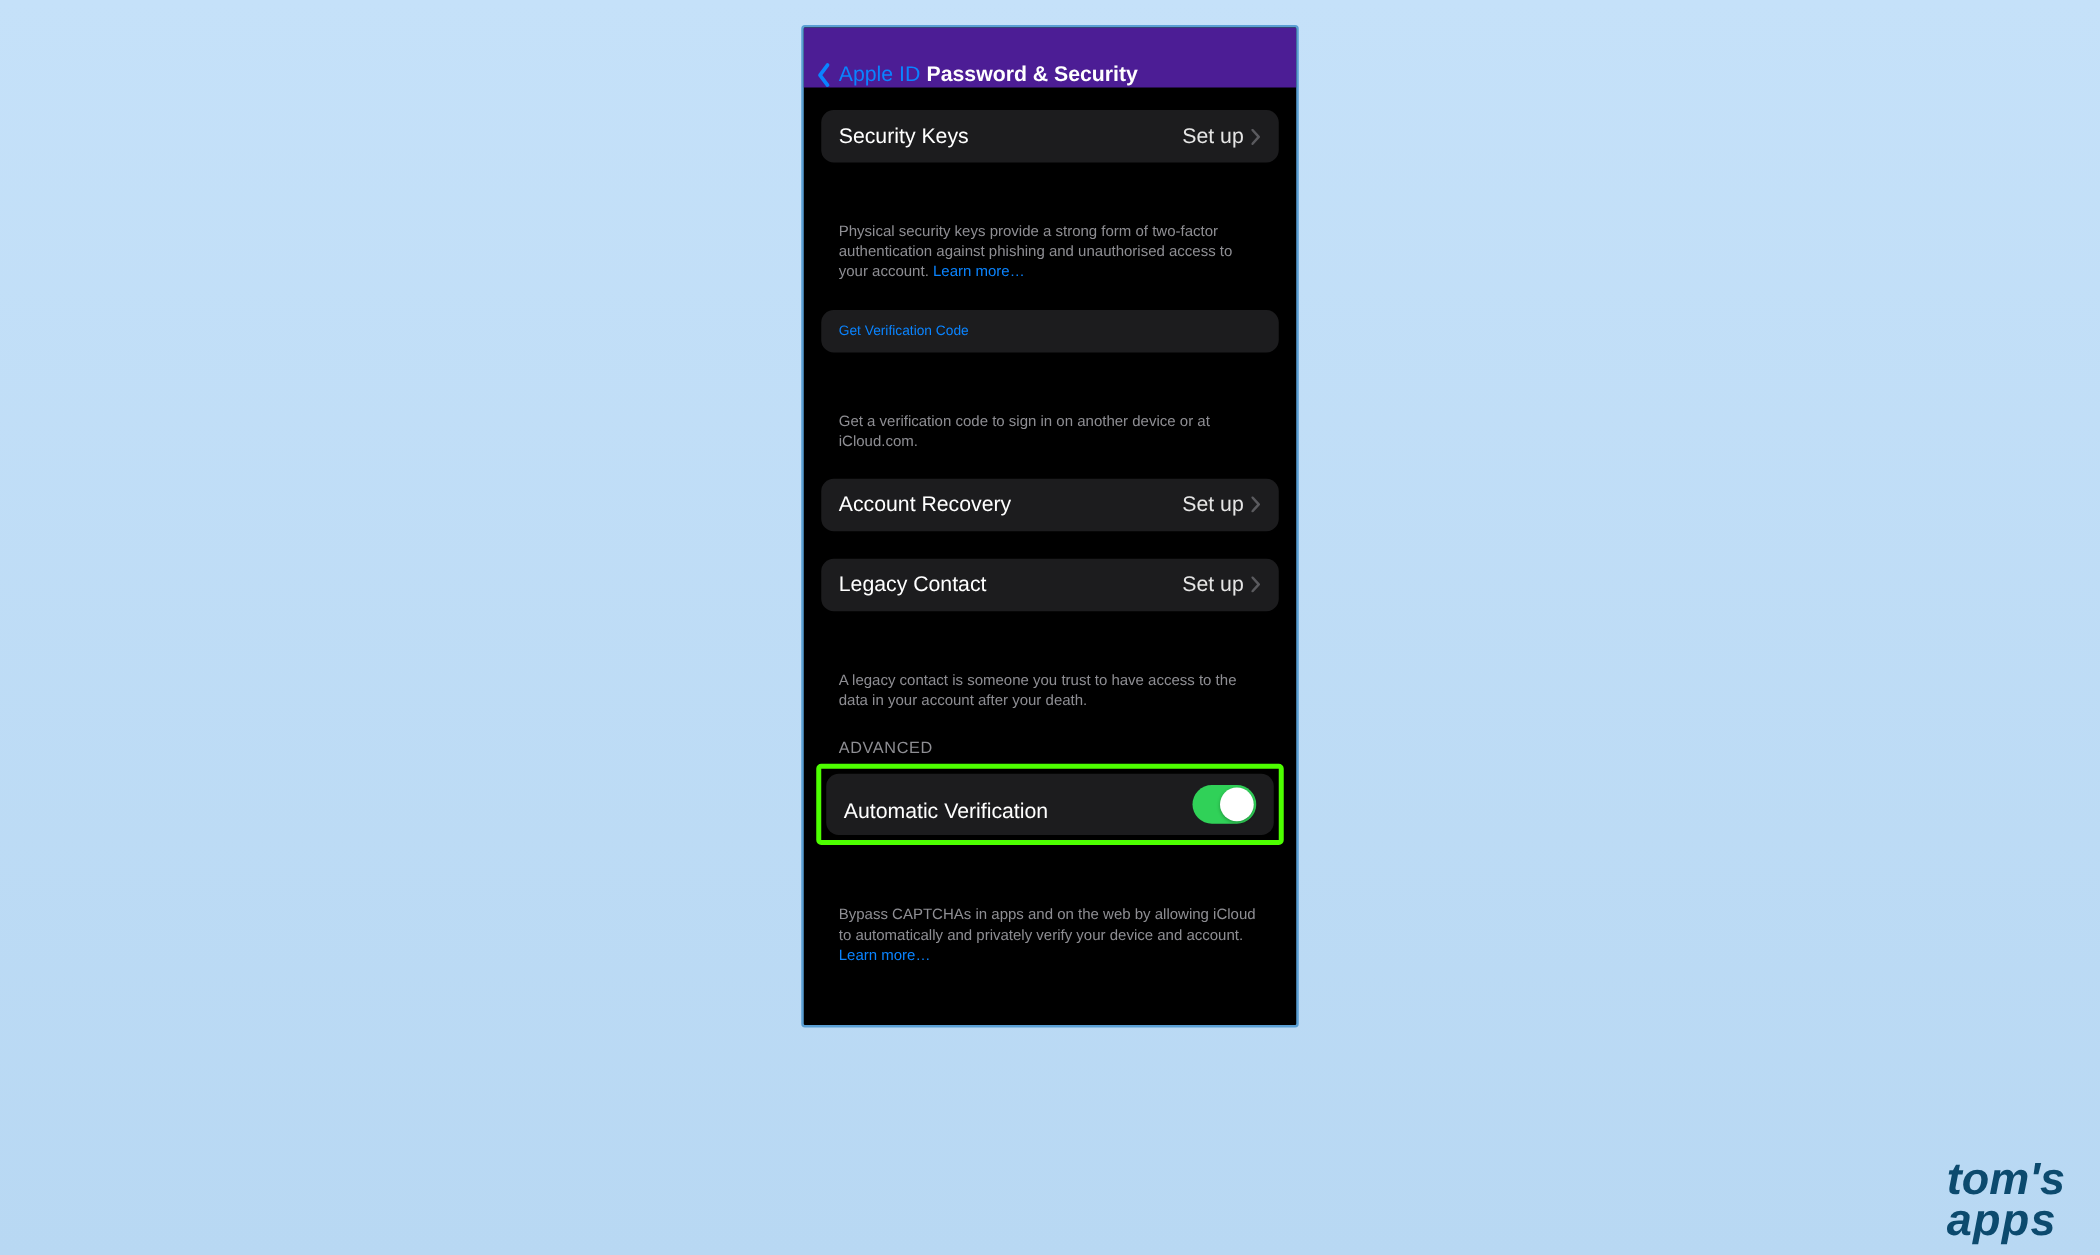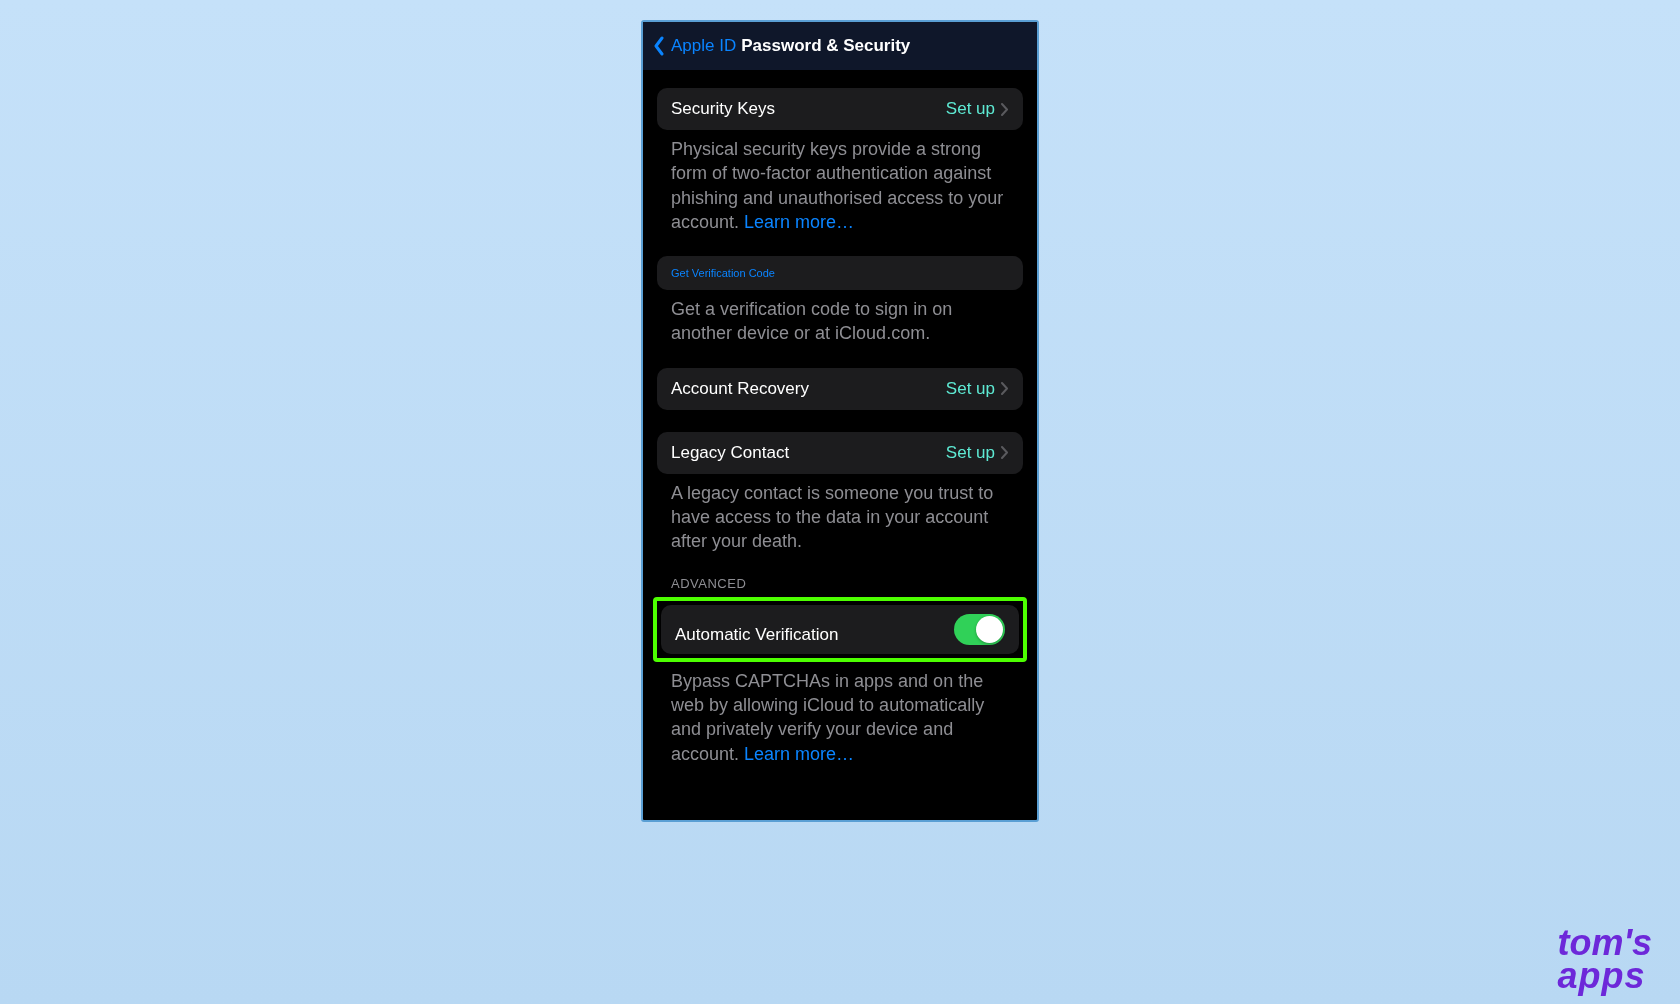--- a/index.html
+++ b/index.html
@@ -26,22 +26,22 @@
       background: #000;
       border: 2px solid #5a9fd4;
       border-radius: 3px;
       position: relative;
       overflow: hidden;
     }
     
     .nav-header {
       height: 48px;
       display: flex;
-      align-items: center;
-      background: #0f172a;
+      align-items: flex-end;
+      background: #4c1d95;
       padding: 0 10px;
     }
     
     .back-button {
       display: flex;
       align-items: center;
       color: #0a84ff;
       font-size: 17px;
       cursor: pointer;
     }
@@ -84,36 +84,37 @@
       font-size: 11px;
       font-weight: 400;
     }
     
     .item-right {
       display: flex;
       align-items: center;
     }
     
     .setup-label {
-      color: #5eead4;
+      color: #e5e5e5;
       font-size: 17px;
       margin-right: 6px;
     }
     
     .chevron-right {
       color: #5a5a5e;
       width: 8px;
       height: 13px;
     }
     
     .footer-text {
       color: #8e8e93;
-      font-size: 18px;
+      font-size: 12px;
       padding: 7px 14px 0 14px;
       line-height: 1.35;
+      margin-top: 40px;
     }
     
     .footer-link {
       color: #0a84ff;
     }
     
     .section-gap {
       height: 22px;
     }
     
@@ -158,21 +159,21 @@
       position: absolute;
       right: 2px;
       top: 2px;
       box-shadow: 0 1px 3px rgba(0,0,0,0.3);
     }
     
     .watermark {
       position: absolute;
       bottom: 12px;
       right: 28px;
-      color: #6d28d9;
+      color: #0c4a6e;
       font-family: Georgia, serif;
       font-style: italic;
       font-weight: bold;
       line-height: 0.9;
       text-align: left;
     }
     
     .watermark-top {
       font-size: 36px;
     }

